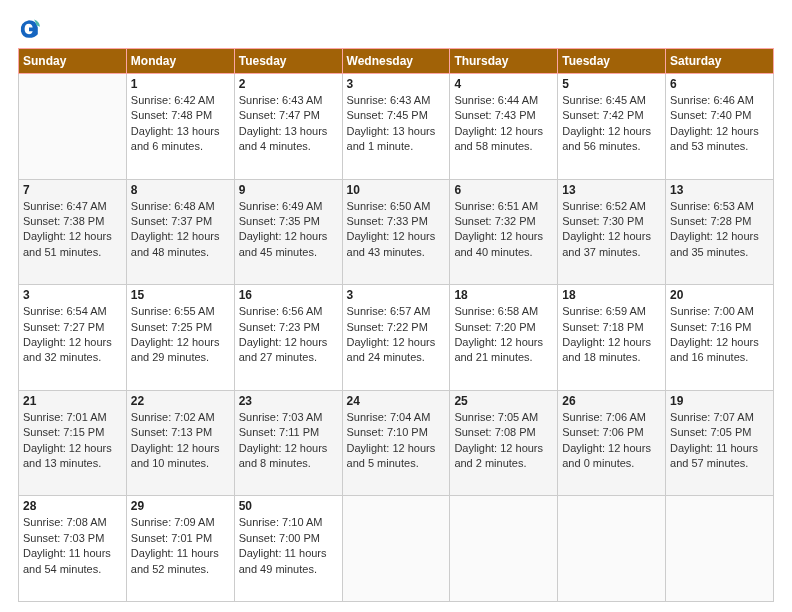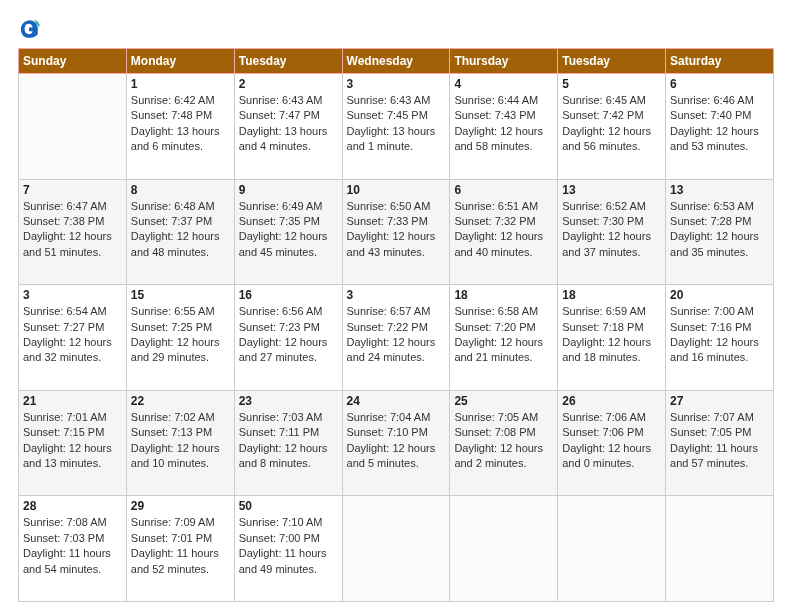--- a/index.html
+++ b/index.html
@@ -237,21 +237,21 @@
           </td>
           <td>
             <div class="day-number">25</div>
             <div class="day-info">Sunrise: 7:05 AM<br>Sunset: 7:08 PM<br>Daylight: 12 hours and 2 minutes.</div>
           </td>
           <td>
             <div class="day-number">26</div>
             <div class="day-info">Sunrise: 7:06 AM<br>Sunset: 7:06 PM<br>Daylight: 12 hours and 0 minutes.</div>
           </td>
           <td>
-            <div class="day-number">27</div>
+            <div class="day-number">19</div>
             <div class="day-info">Sunrise: 7:07 AM<br>Sunset: 7:05 PM<br>Daylight: 11 hours and 57 minutes.</div>
           </td>
         </tr>
         <tr>
           <td>
             <div class="day-number">28</div>
             <div class="day-info">Sunrise: 7:08 AM<br>Sunset: 7:03 PM<br>Daylight: 11 hours and 54 minutes.</div>
           </td>
           <td>
             <div class="day-number">29</div>

